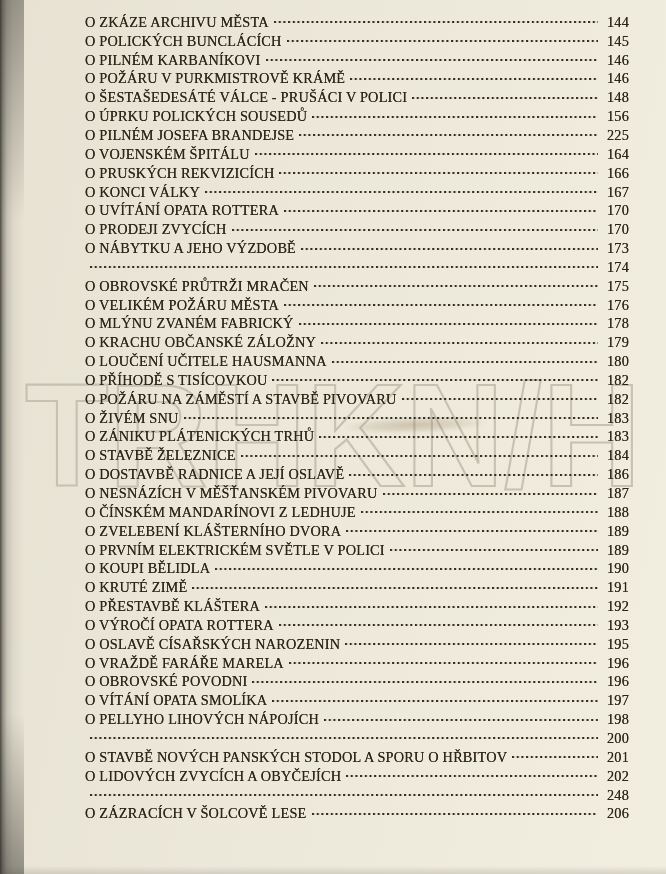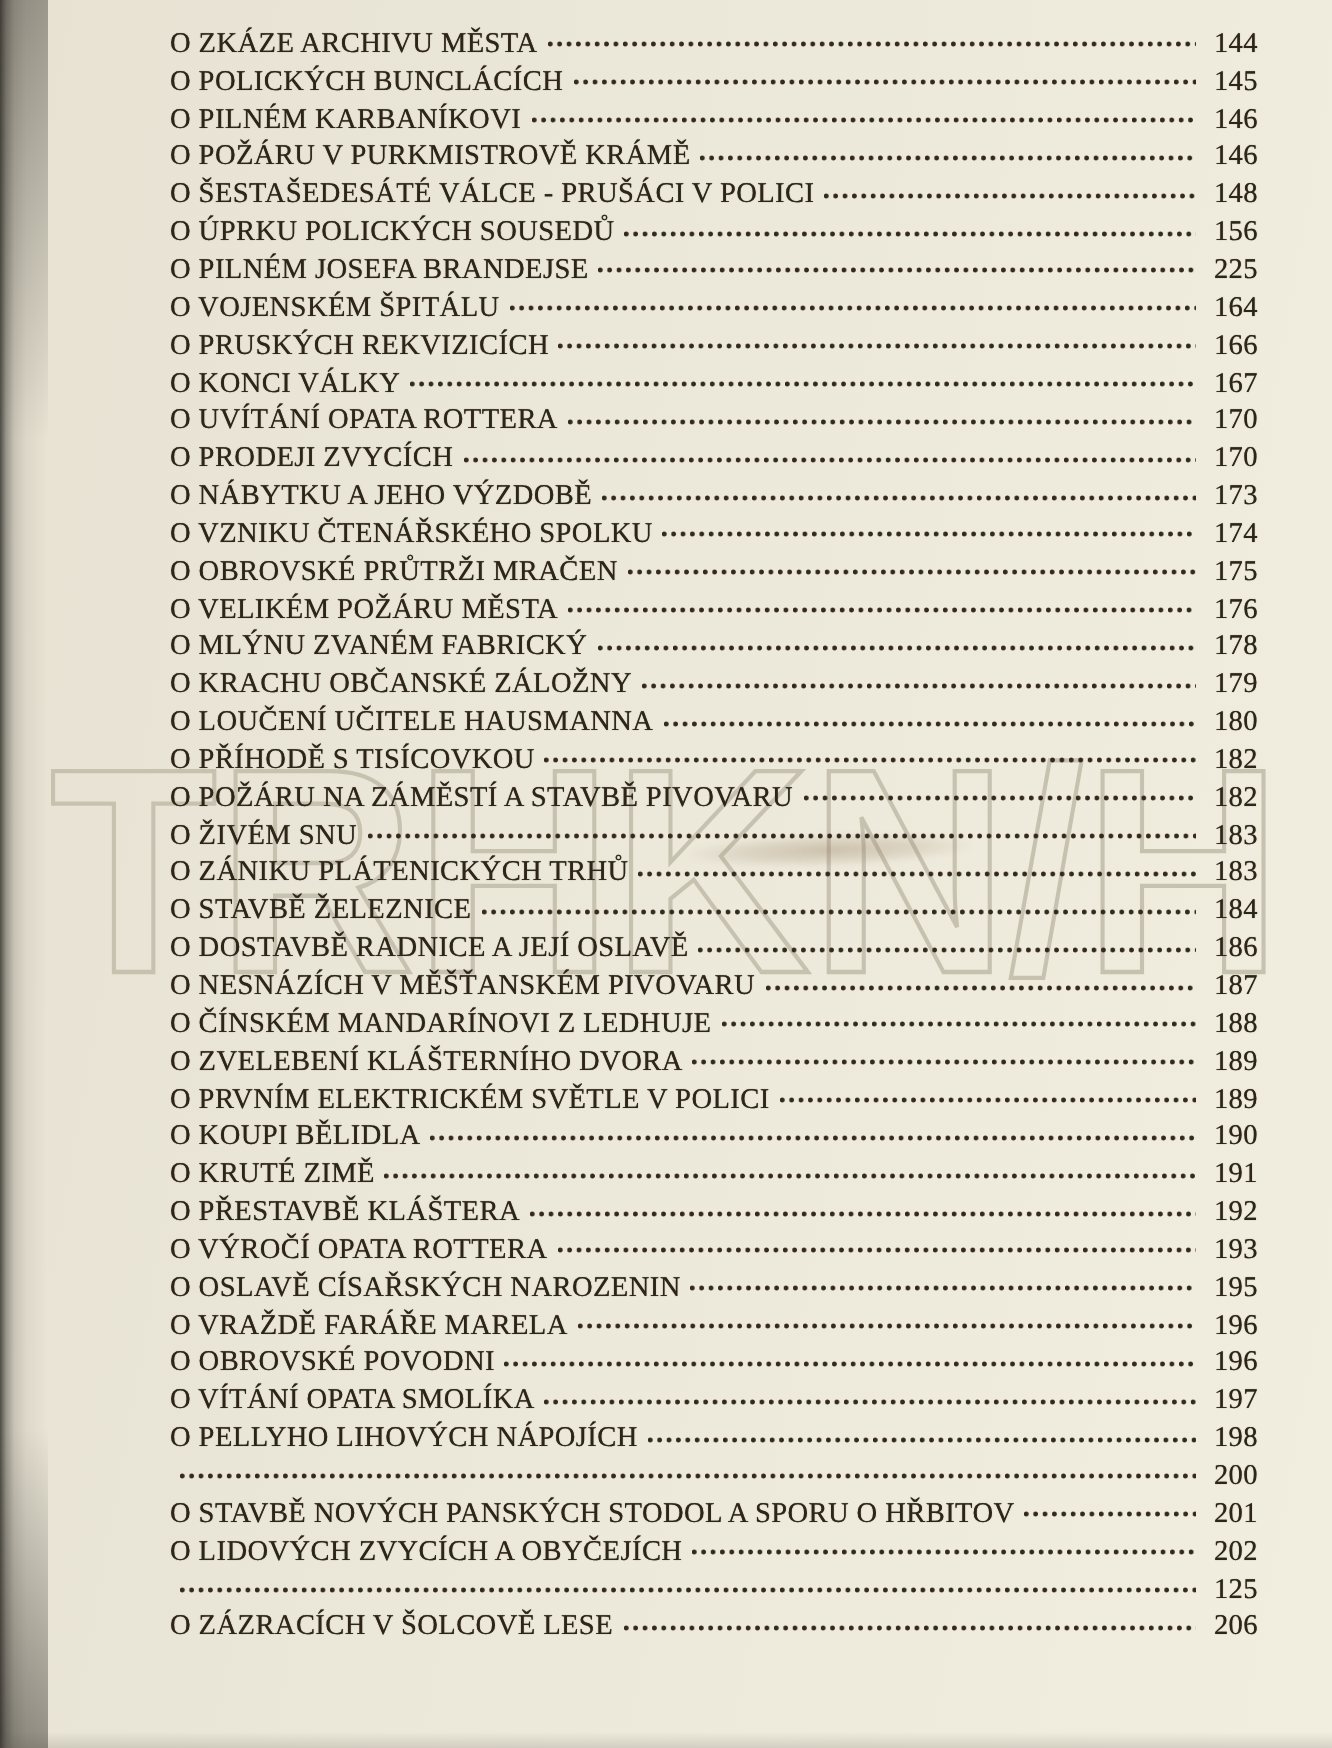--- a/index.html
+++ b/index.html
@@ -209,21 +209,20 @@
       <span class="toc-page">170</span>
     </div>
 
     <div class="toc-row">
       <span class="toc-title">O NÁBYTKU A JEHO VÝZDOBĚ</span>
       <span class="toc-leader"></span>
       <span class="toc-page">173</span>
     </div>
 
     <div class="toc-row">
-      <span class="toc-title">O VZNIKU ČTENÁŘSKÉHO SPOLKU</span>
       <span class="toc-leader"></span>
       <span class="toc-page">174</span>
     </div>
 
     <div class="toc-row">
       <span class="toc-title">O OBROVSKÉ PRŮTRŽI MRAČEN</span>
       <span class="toc-leader"></span>
       <span class="toc-page">175</span>
     </div>
 
@@ -377,21 +376,21 @@
     </div>
 
     <div class="toc-row">
       <span class="toc-title">O LIDOVÝCH ZVYCÍCH A OBYČEJÍCH</span>
       <span class="toc-leader"></span>
       <span class="toc-page">202</span>
     </div>
 
     <div class="toc-row">
       <span class="toc-leader"></span>
-      <span class="toc-page">125</span>
+      <span class="toc-page">248</span>
     </div>
 
     <div class="toc-row">
       <span class="toc-title">O ZÁZRACÍCH V ŠOLCOVĚ LESE</span>
       <span class="toc-leader"></span>
       <span class="toc-page">206</span>
     </div>
   </div>
 
 </body></html>

